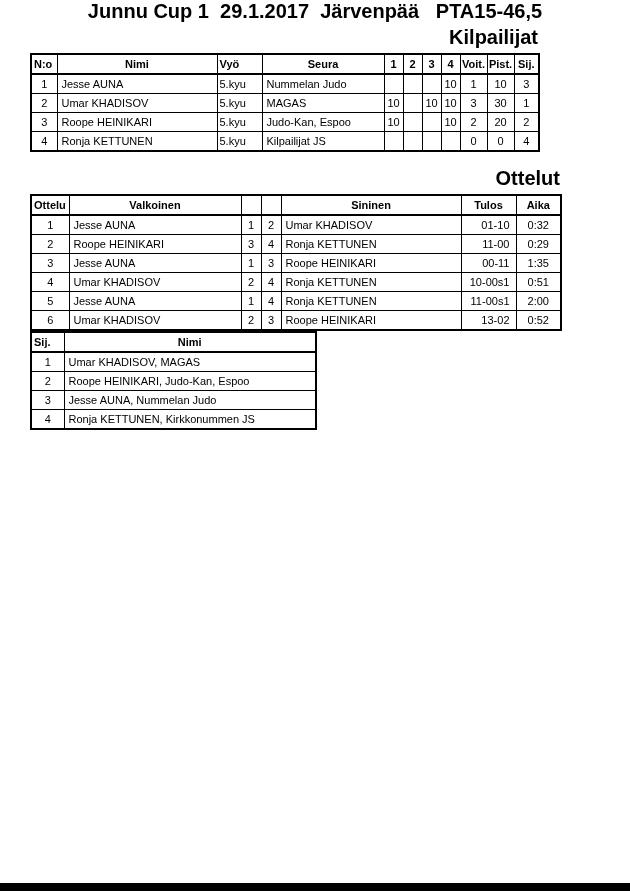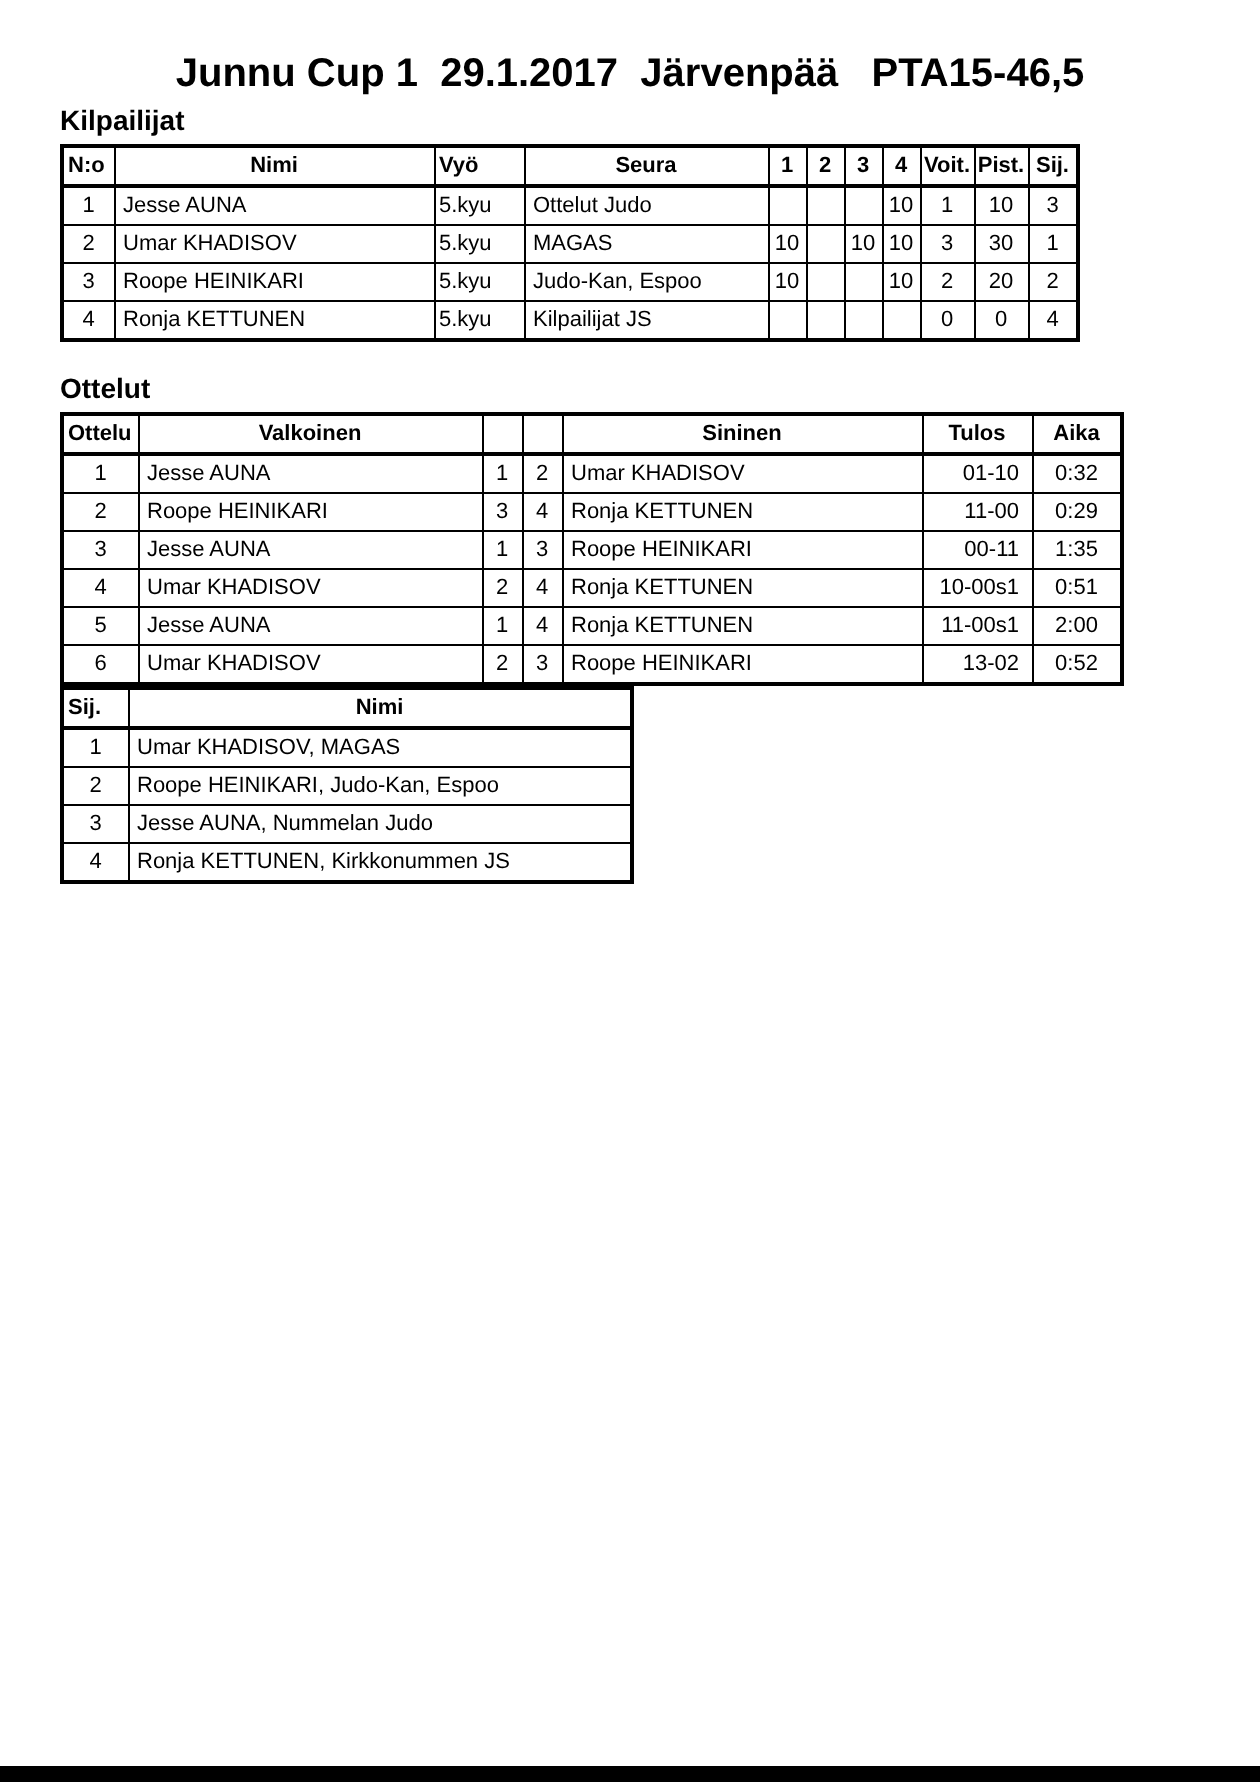--- a/index.html
+++ b/index.html
@@ -5,35 +5,34 @@
   html, body { margin: 0; padding: 0; }
   body {
     width: 630px; height: 891px;
     background: #ffffff; color: #000000;
     font-family: "Liberation Sans", sans-serif;
     position: relative; overflow: hidden;
   }
   .page { position: relative; width: 630px; height: 891px; }
 
   .doc-title {
-    padding-top: 26px;
     text-align: center;
     font-size: 20px;
     font-weight: bold;
     white-space: pre;
   }
   .count-label {
     margin: 5px 35px 0 0;
     text-align: right;
     font-size: 11px;
     font-weight: bold;
   }
 
   .sec { margin-left: 30px; }
-  .sec-heading { font-size: 14px; font-weight: bold; text-align: left; }
+  .sec-heading { font-size: 20px; font-weight: bold; text-align: right; }
   .h-k { width: 508px; margin: 3px 0 4px 0; }
   .h-o { width: 530px; margin: 15px 0 4px 0; }
   .h-t { width: 285px; margin: 17px 0 5px 0; }
 
   table {
     border-collapse: collapse;
     table-layout: fixed;
     font-size: 11px;
     border: 2px solid #000;
   }
@@ -97,21 +96,21 @@
           <th class="cc">Voit.</th>
           <th class="cc">Pist.</th>
           <th class="cc">Sij.</th>
         </tr>
       </thead>
       <tbody>
         <tr>
           <td class="cc">1</td>
           <td class="cl">Jesse AUNA</td>
           <td class="cl2">5.kyu</td>
-          <td class="cl">Ottelut Judo</td>
+          <td class="cl">Nummelan Judo</td>
           <td class="cc"></td>
           <td class="cc"></td>
           <td class="cc"></td>
           <td class="cc">10</td>
           <td class="cc">1</td>
           <td class="cc">10</td>
           <td class="cc">3</td>
         </tr>
         <tr>
           <td class="cc">2</td>

